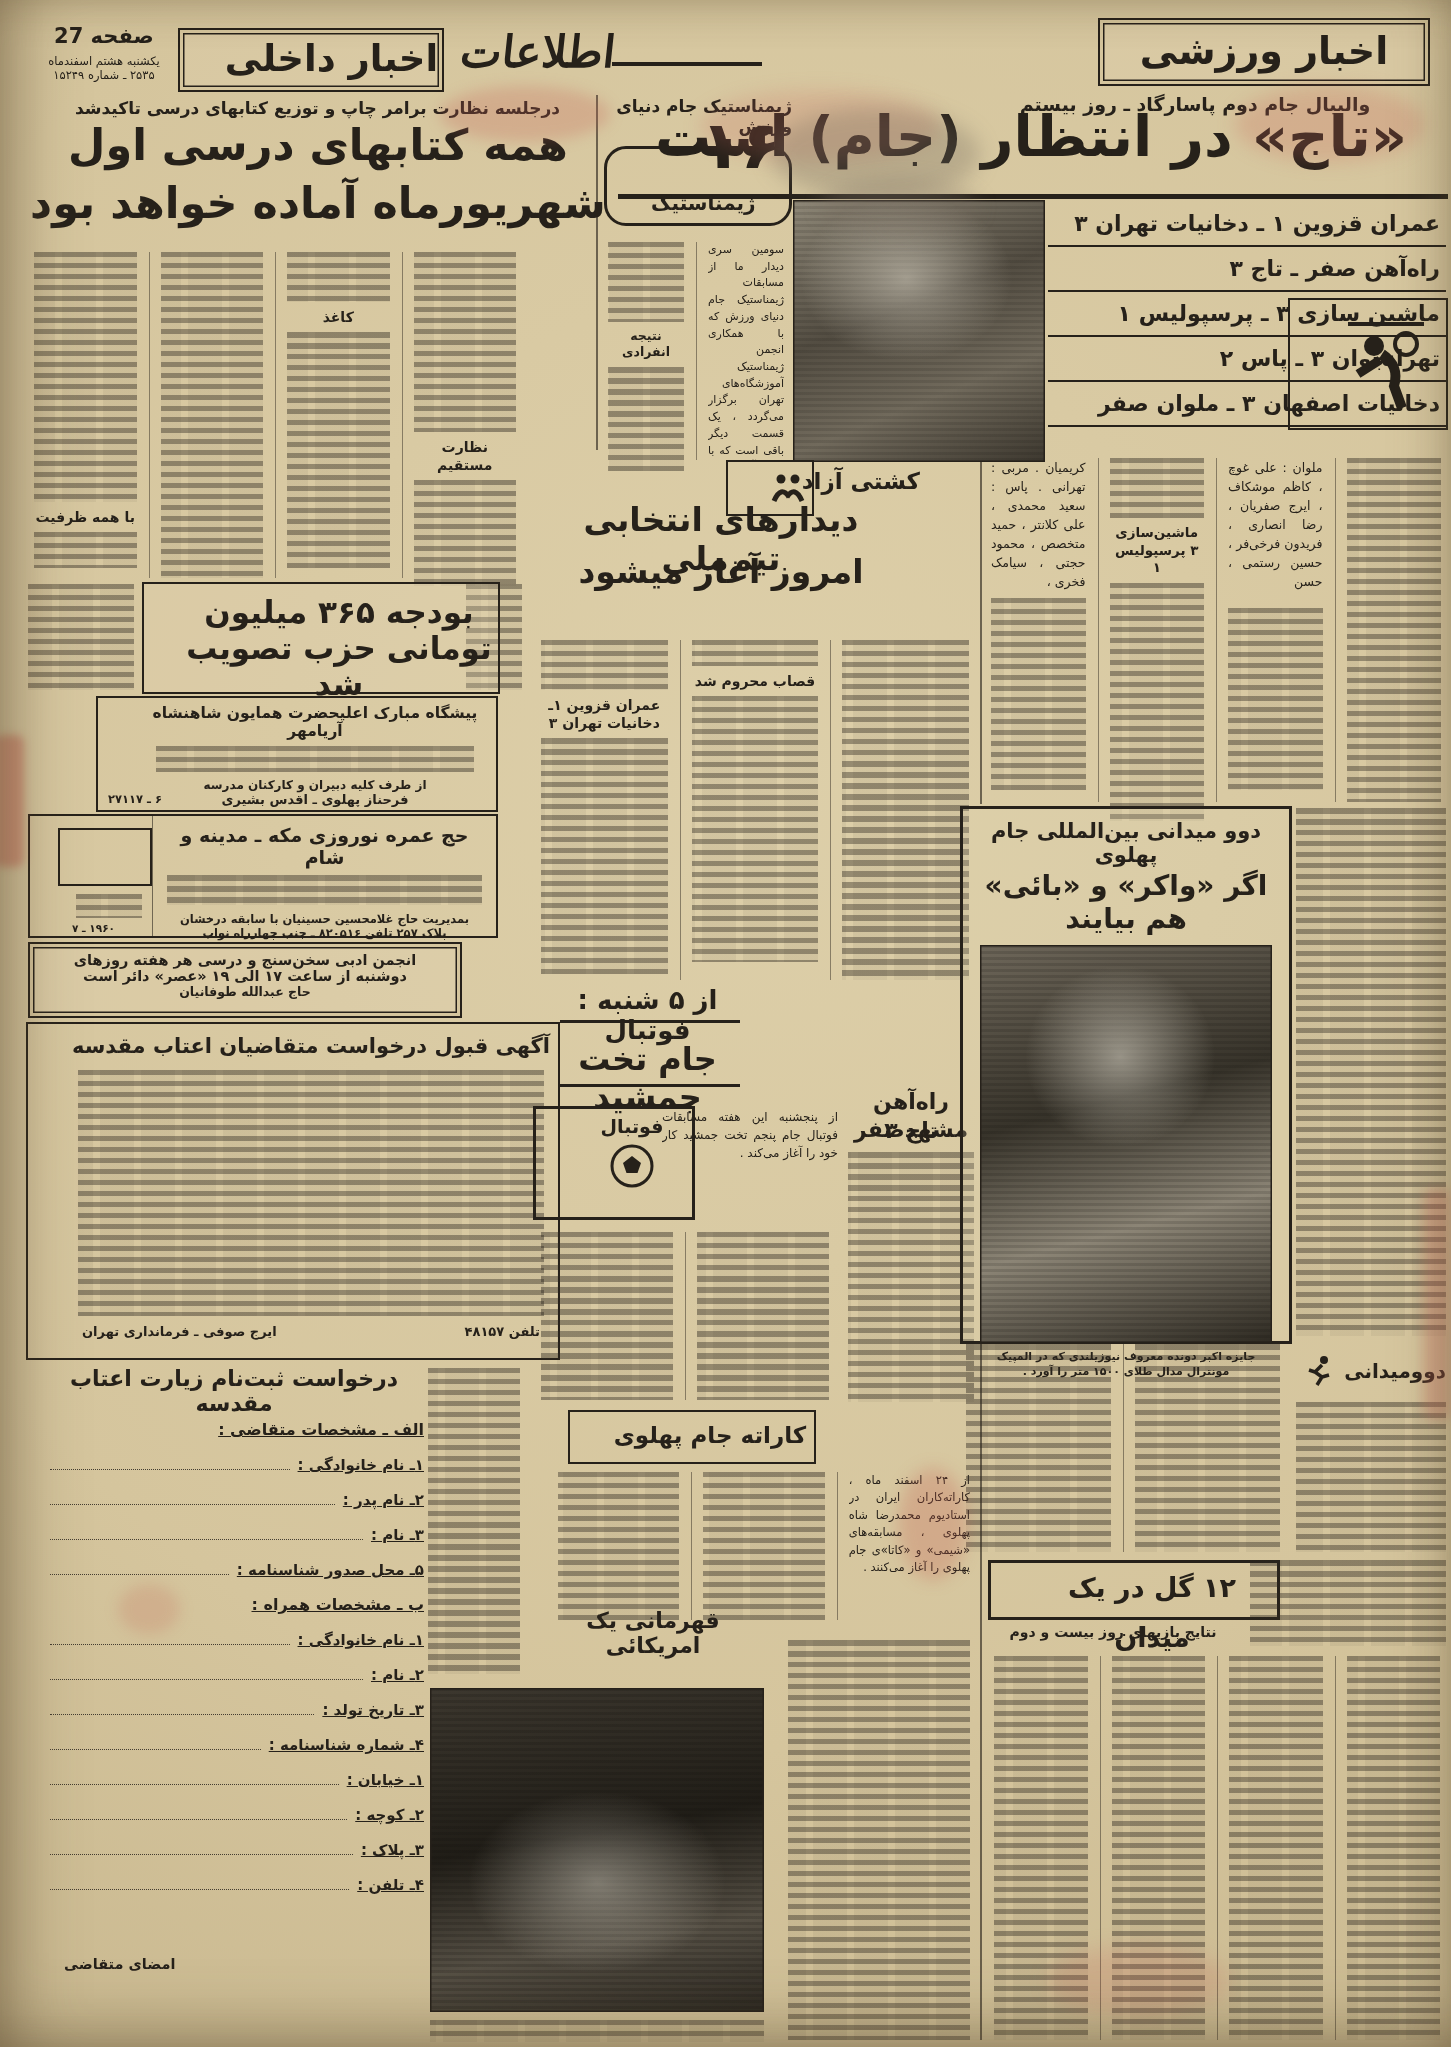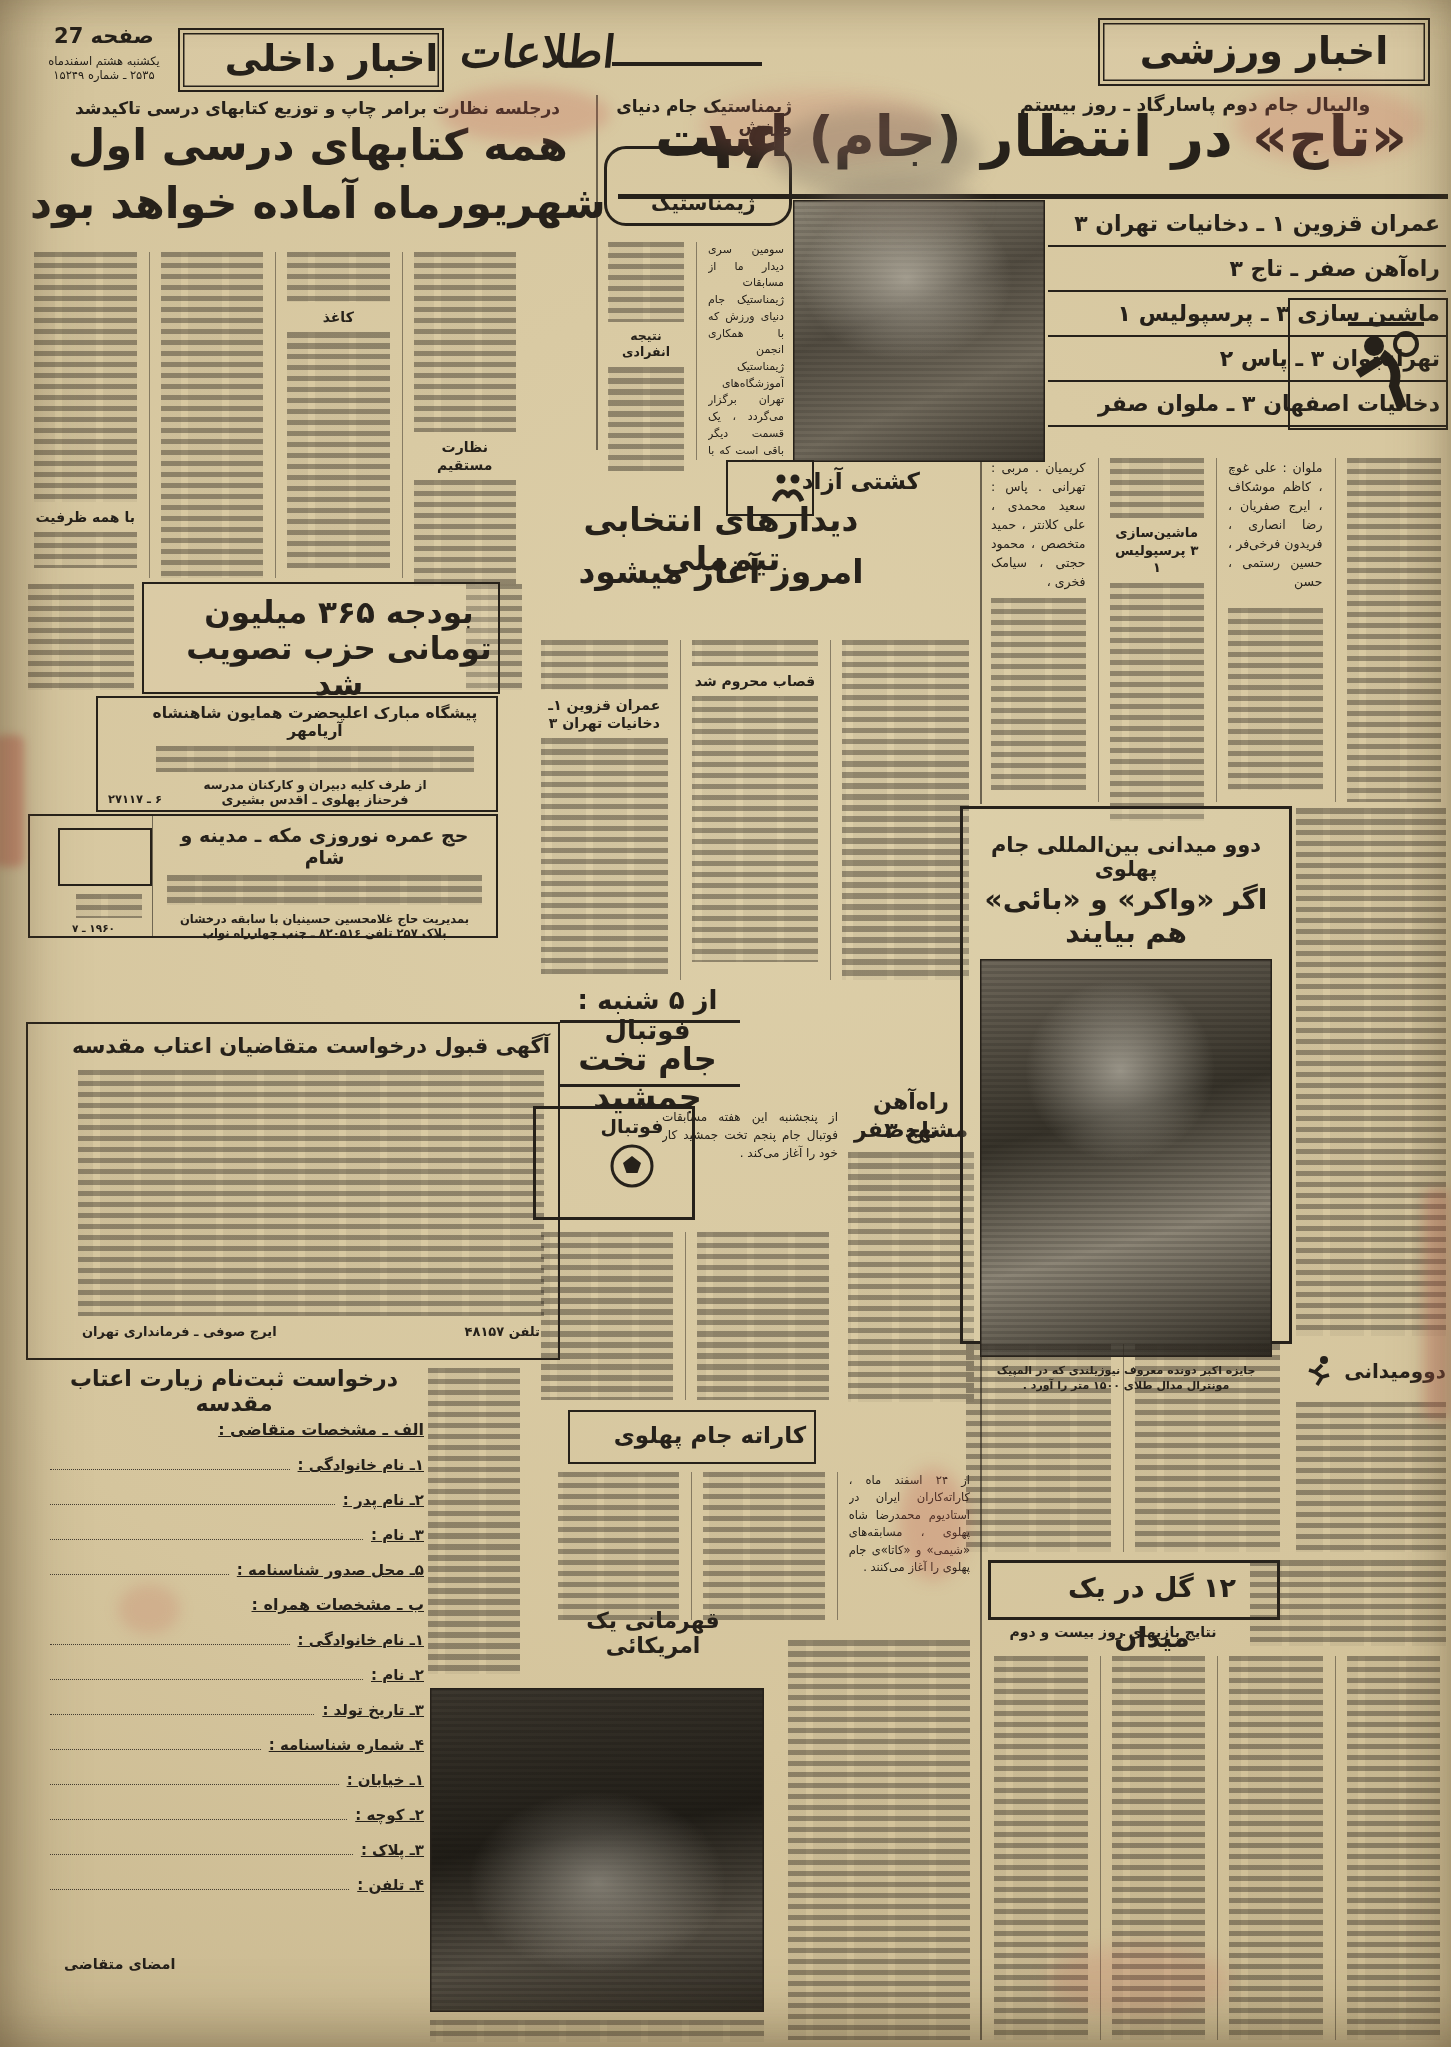--- a/index.html
+++ b/index.html
@@ -154,20 +154,25 @@
       <div class="b ctr" style="font-size:11.5px;">بمدیریت حاج غلامحسین حسینیان با سابقه درخشان</div>
       <div class="b ctr" style="font-size:11.5px;">پلاک ۲۵۷ تلفن ۸۲۰۵۱۶ ـ جنب چهارراه نواب</div>
     </div>
     <div style="width:86px;border-right:1.5px solid rgba(44,38,30,.6);position:relative;">
       <div class="sbox" style="width:54px;height:54px;margin:12px auto 0;border-width:2px;"></div>
       <div class="tx" style="height:24px;margin:8px 10px;"></div>
       <div class="abs b" style="left:6px;bottom:2px;font-size:10.5px;">۱۹۶۰ ـ ۷</div>
     </div>
   </div>
 
+  <div class="abs dbox" style="left:28px;top:942px;width:430px;height:72px;">
+    <div class="b ctr" style="font-size:14.5px;margin-top:8px;">انجمن ادبی سخن‌سنج و درسی هر هفته روزهای</div>
+    <div class="b ctr" style="font-size:14.5px;">دوشنبه از ساعت ۱۷ الی ۱۹ «عصر» دائر است</div>
+    <div class="b ctr" style="font-size:12.5px;">حاج عبدالله طوفانیان</div>
+  </div>
 
   <div class="abs sbox" style="left:26px;top:1022px;width:494px;height:334px;">
     <div class="b ctr" style="font-size:21px;margin-top:10px;">آگهی قبول درخواست متقاضیان اعتاب مقدسه</div>
     <div class="tx" style="height:246px;margin:12px 14px 0 14px;"></div>
     <div style="display:flex;justify-content:space-between;padding:8px 18px 0 18px;">
       <div class="b" style="font-size:13px;">تلفن ۴۸۱۵۷</div>
       <div class="b" style="font-size:13px;">ایرج صوفی ـ فرمانداری تهران</div>
     </div>
   </div>
 
@@ -326,21 +331,21 @@
       <div class="subh" style="font-size:13.5px;">ماشین‌سازی ۳ پرسپولیس ۱</div>
       <div class="tx" style="height:238px;"></div>
     </div>
     <div>
       <div class="snip" style="height:140px;">کریمیان . مربی : تهرانی . پاس : سعید محمدی ، علی کلانتر ، حمید متخصص ، محمود حجتی ، سیامک فخری ،</div>
       <div class="tx" style="height:192px;"></div>
     </div>
   </div>
 
   <div class="abs" style="left:960px;top:806px;width:326px;height:532px;border:3px solid #26211a;background:rgba(226,213,180,.2);">
-    <div class="b ctr" style="font-size:21px;margin-top:24px;">دوو میدانی بین‌المللی جام پهلوی</div>
+    <div class="b ctr" style="font-size:21px;margin-top:10px;">دوو میدانی بین‌المللی جام پهلوی</div>
     <div class="b ctr" style="font-size:28px;margin-top:2px;">اگر «واکر» و «بائی» هم بیایند</div>
     <div class="photo" style="width:292px;height:398px;margin:10px auto 0;
       background:
         radial-gradient(50% 35% at 48% 28%, rgba(238,233,218,.5), rgba(238,233,218,0) 65%),
         repeating-linear-gradient(to bottom, rgba(15,13,10,.14) 0 3px, rgba(15,13,10,0) 3px 6px),
         linear-gradient(165deg,#6e675a 0%,#37332a 40%,#8c8576 68%,#2e2a22 100%);"></div>
     <div class="b ctr" style="font-size:11px;margin:6px 14px 0;line-height:1.4;">جایزه اکبر دونده معروف نیوزیلندی که در المپیک مونترال مدال طلای ۱۵۰۰ متر را آورد .</div>
   </div>
   <div class="abs tx" style="left:1296px;top:808px;width:150px;height:528px;"></div>
 

